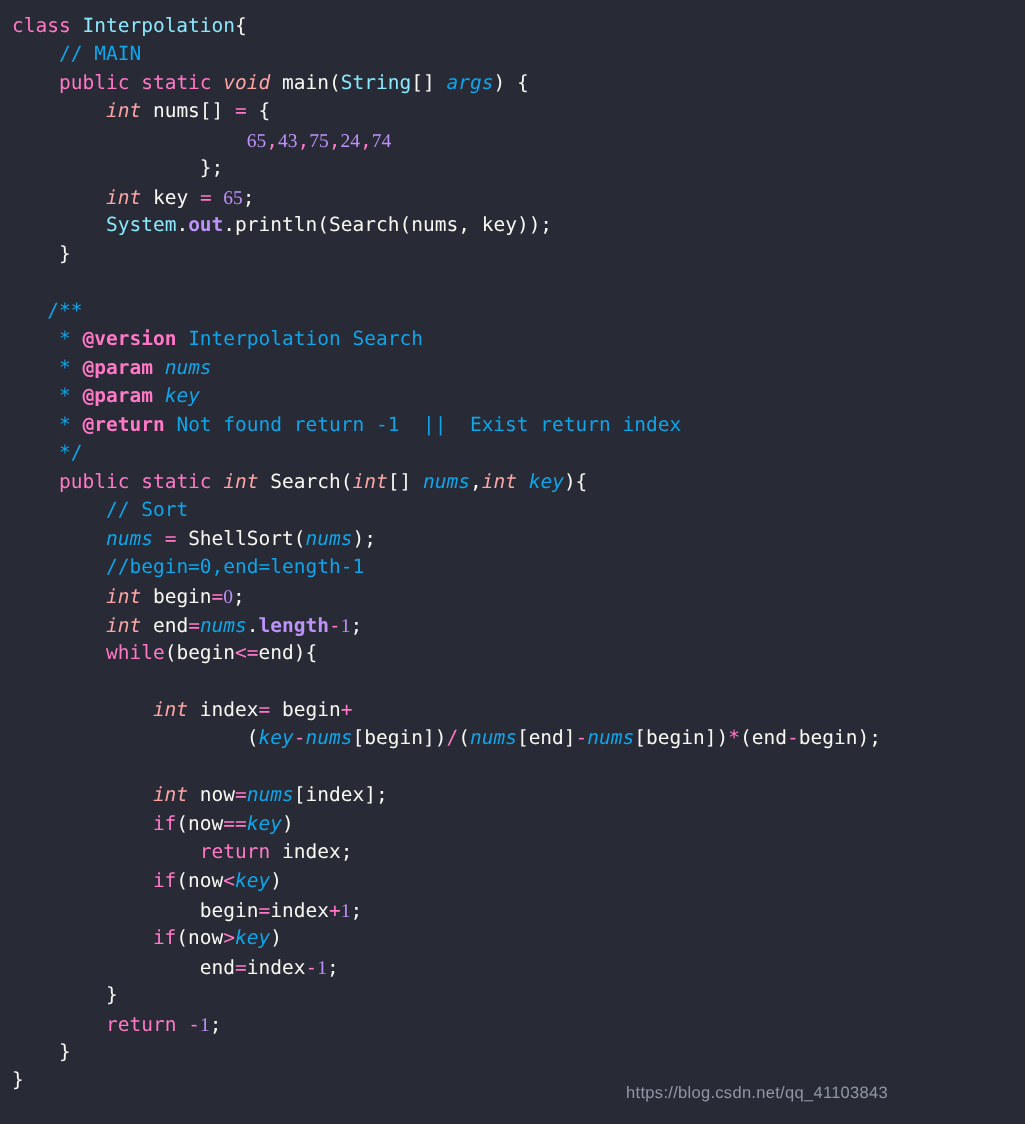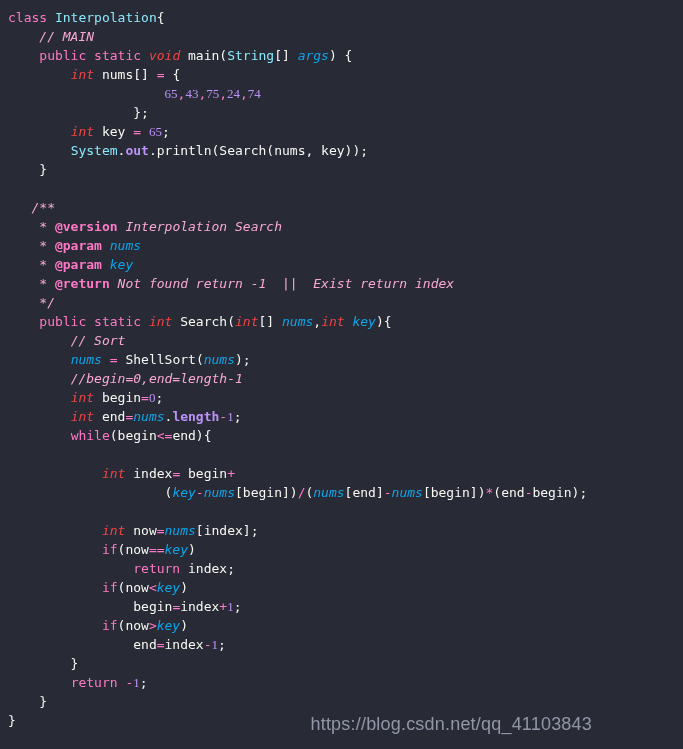--- a/index.html
+++ b/index.html
@@ -32,37 +32,37 @@
     color: #f8f8f2;
     letter-spacing: 0px;
   }
   .code-line {
     height: 19px;
     padding-left: 8px;
     white-space: pre;
   }
   
   .t-keyword   { color: #ff79c6; }
-  .t-type      { color: #ef4444; font-style: italic; }
+  .t-type      { color: #fca5a5; font-style: italic; }
   .t-class     { color: #8be9fd; }
   .t-param     { color: #0ea5e9; font-style: italic; }
   .t-number    { color: #bd93f9; font-family: Liberation Serif, serif; }
   .t-field     { color: #bd93f9; font-weight: bold; }
-  .t-comment   { color: #f9a8d4; font-style: italic; }
+  .t-comment   { color: #0ea5e9; }
   .t-doctag    { color: #ff79c6; font-weight: bold; }
   .t-plain     { color: #f8f8f2; }
   .t-op        { color: #ff79c6; }
 
   #watermark {
     position: absolute;
     right: 13px;
     bottom: 14px;
     color: #9aa0b0;
     font-family: "Liberation Sans", "DejaVu Sans", sans-serif;
-    font-size: 18px;
+    font-size: 11px;
     letter-spacing: 0.2px;
     opacity: 0.92;
     user-select: none;
     padding-left: 20px;
   }
 </style>
 </head>
 <body>
 
 <div id="code-viewer">

